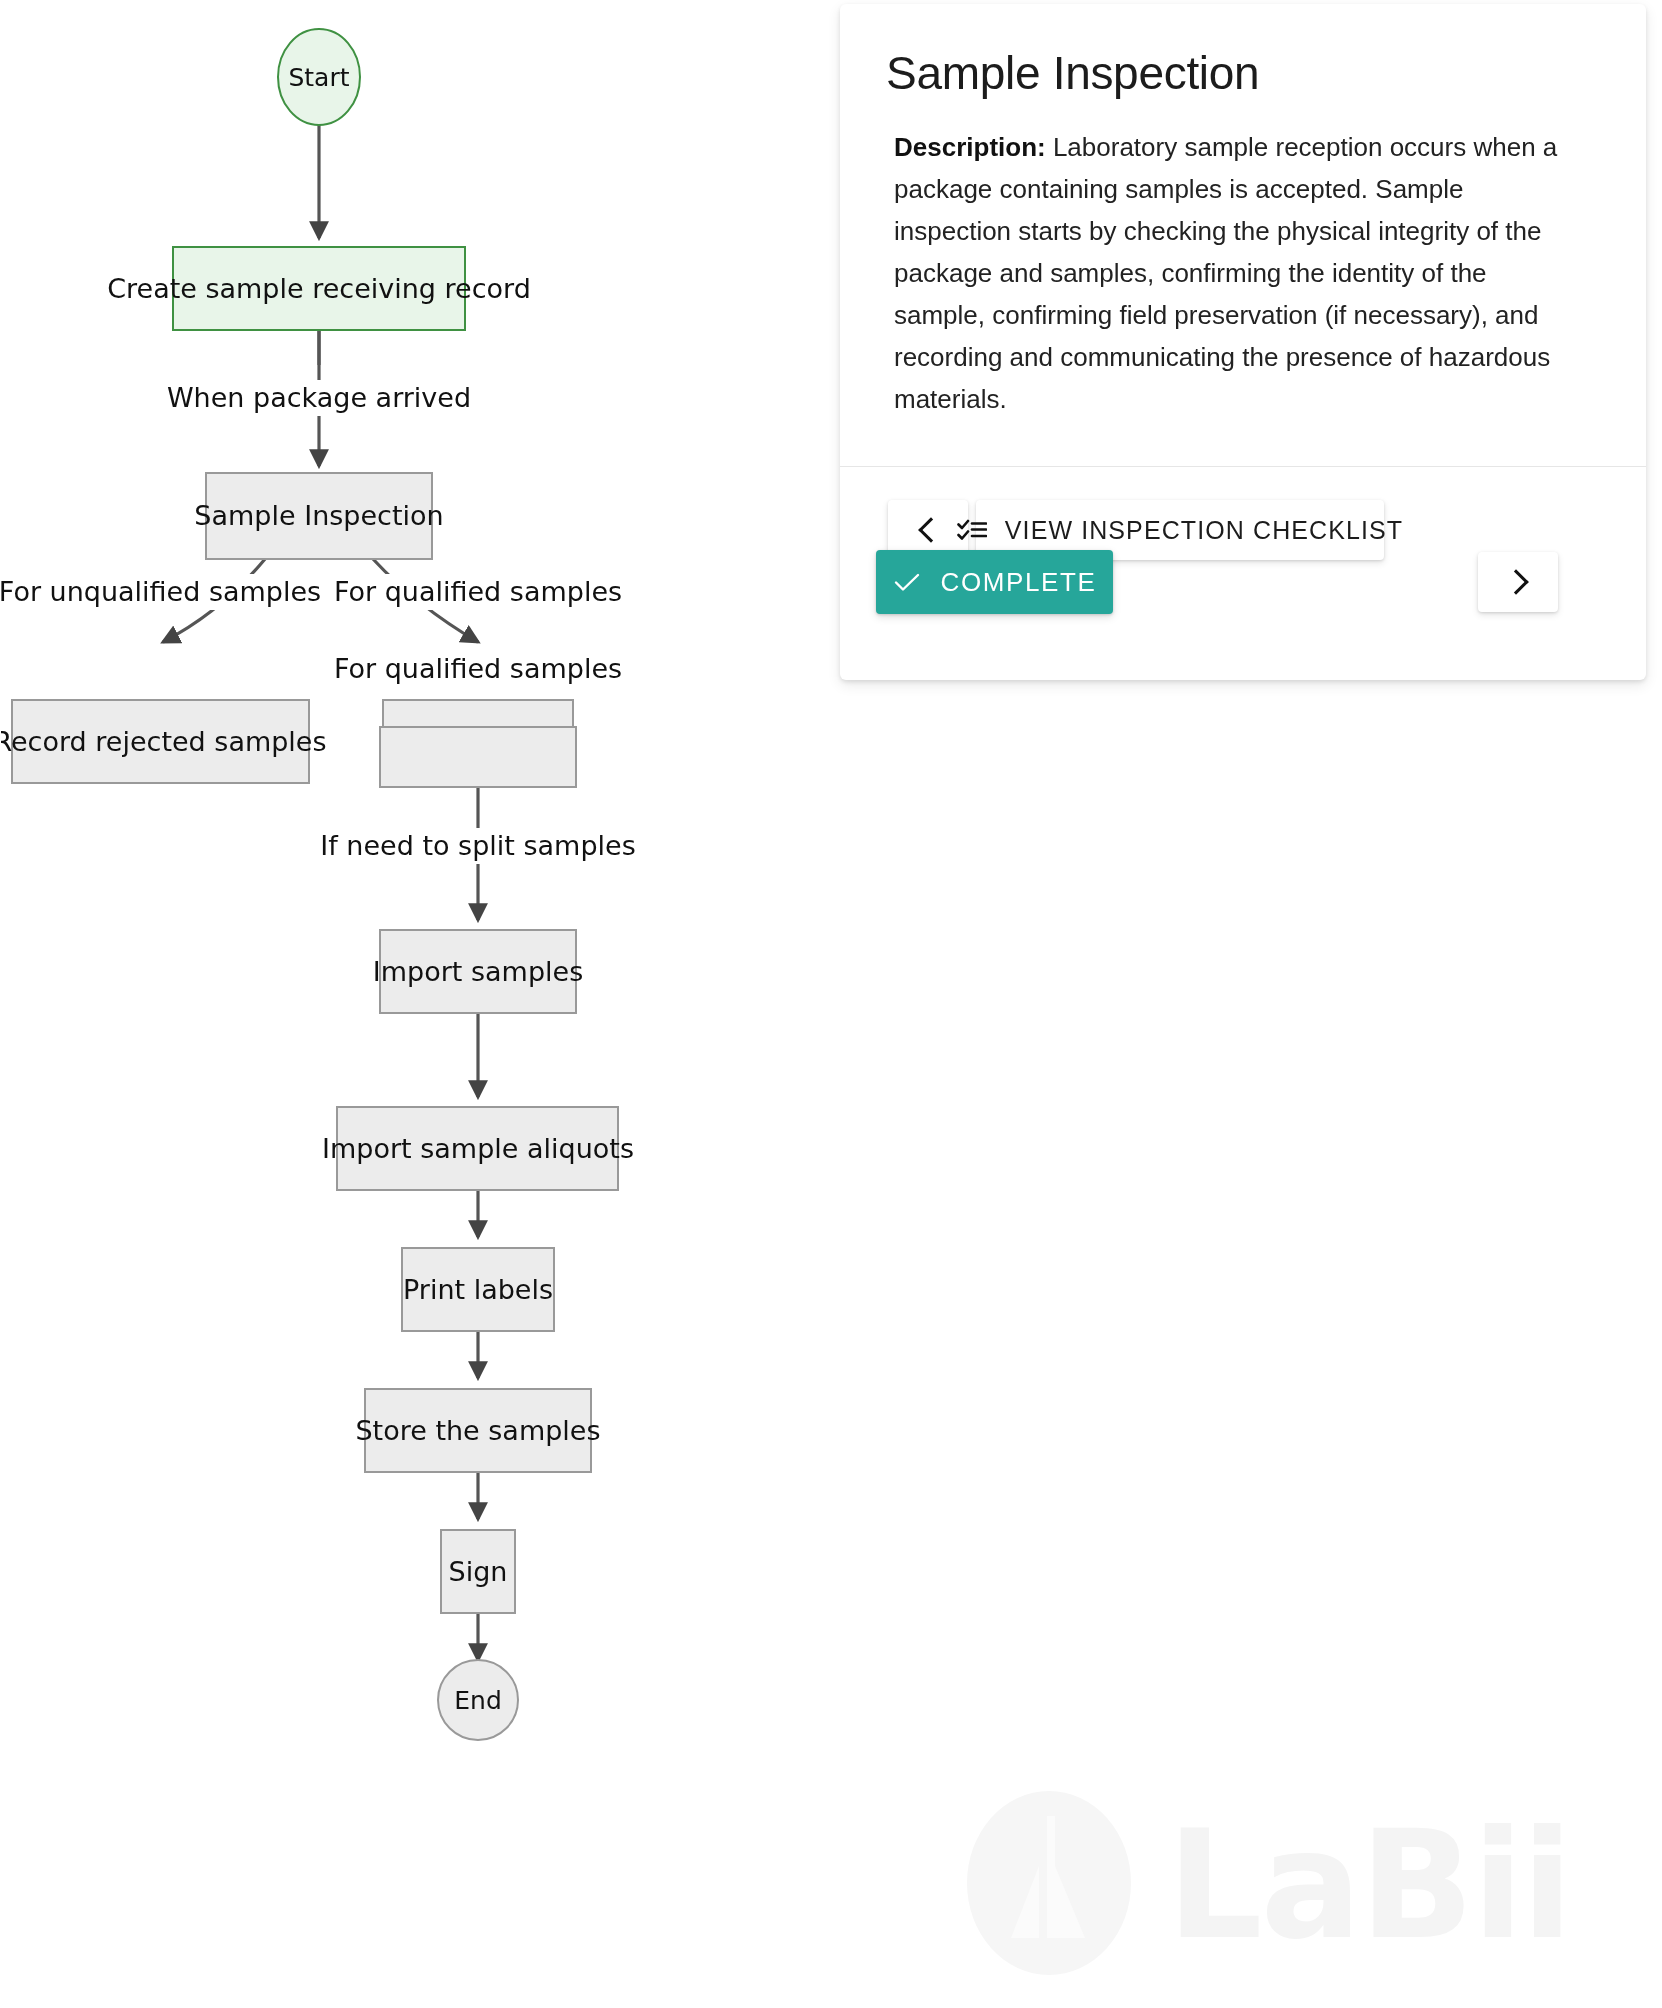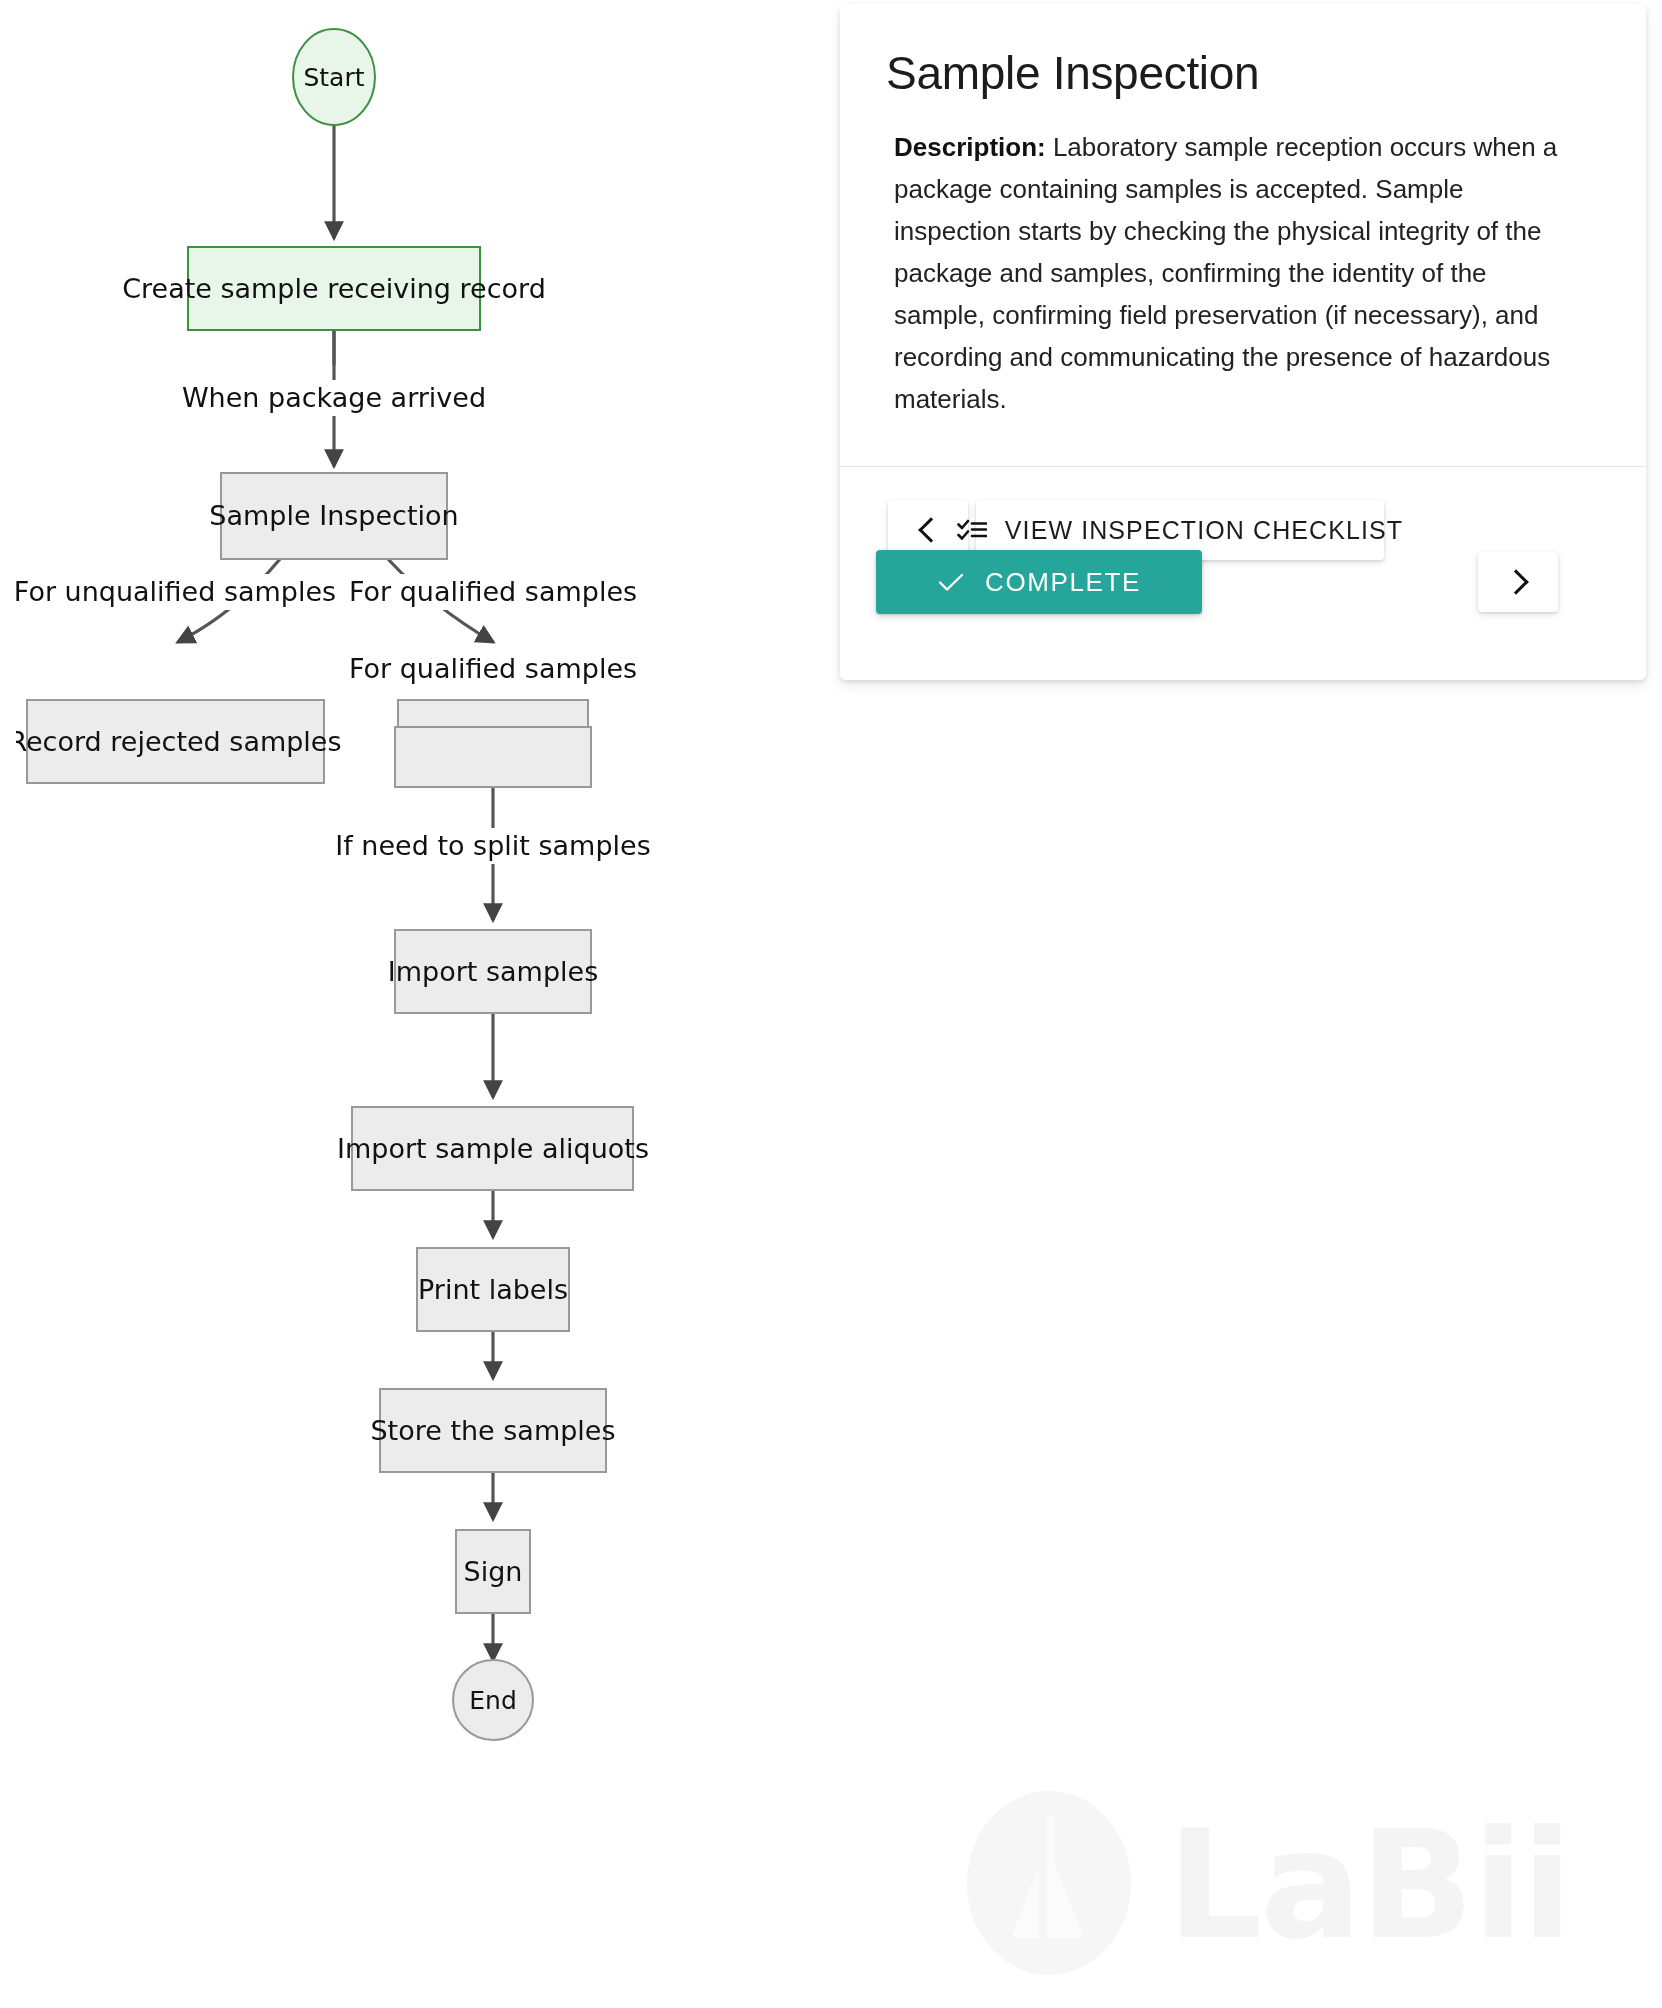--- a/index.html
+++ b/index.html
@@ -11,21 +11,21 @@
     width: 1662px;
     height: 2008px;
     position: relative;
     font-family: "DejaVu Sans", sans-serif;
     overflow: hidden;
   }
 
   
   #flowchart-panel {
     position: absolute;
-    left: 16px;
+    left: 1px;
     top: 0;
     width: 830px;
     height: 1747px;
   }
   #flowchart-svg {
     display: block;
   }
   .node-box {
     fill: #ececec;
     stroke: #999999;
@@ -150,21 +150,21 @@
   }
   #view-checklist-label {
     font-size: 25px;
     letter-spacing: 1.1px;
     color: #1c1c1c;
     white-space: nowrap;
   }
   #complete-button {
     left: 36px;
     top: 83px;
-    width: 326px;
+    width: 237px;
     height: 64px;
     background: #26a69a;
     gap: 20px;
     box-shadow: 0 1px 3px rgba(0,0,0,0.16), 0 3px 8px rgba(0,0,0,0.13);
   }
   #complete-label {
     font-size: 26px;
     letter-spacing: 1.6px;
     color: #ffffff;
     white-space: nowrap;

